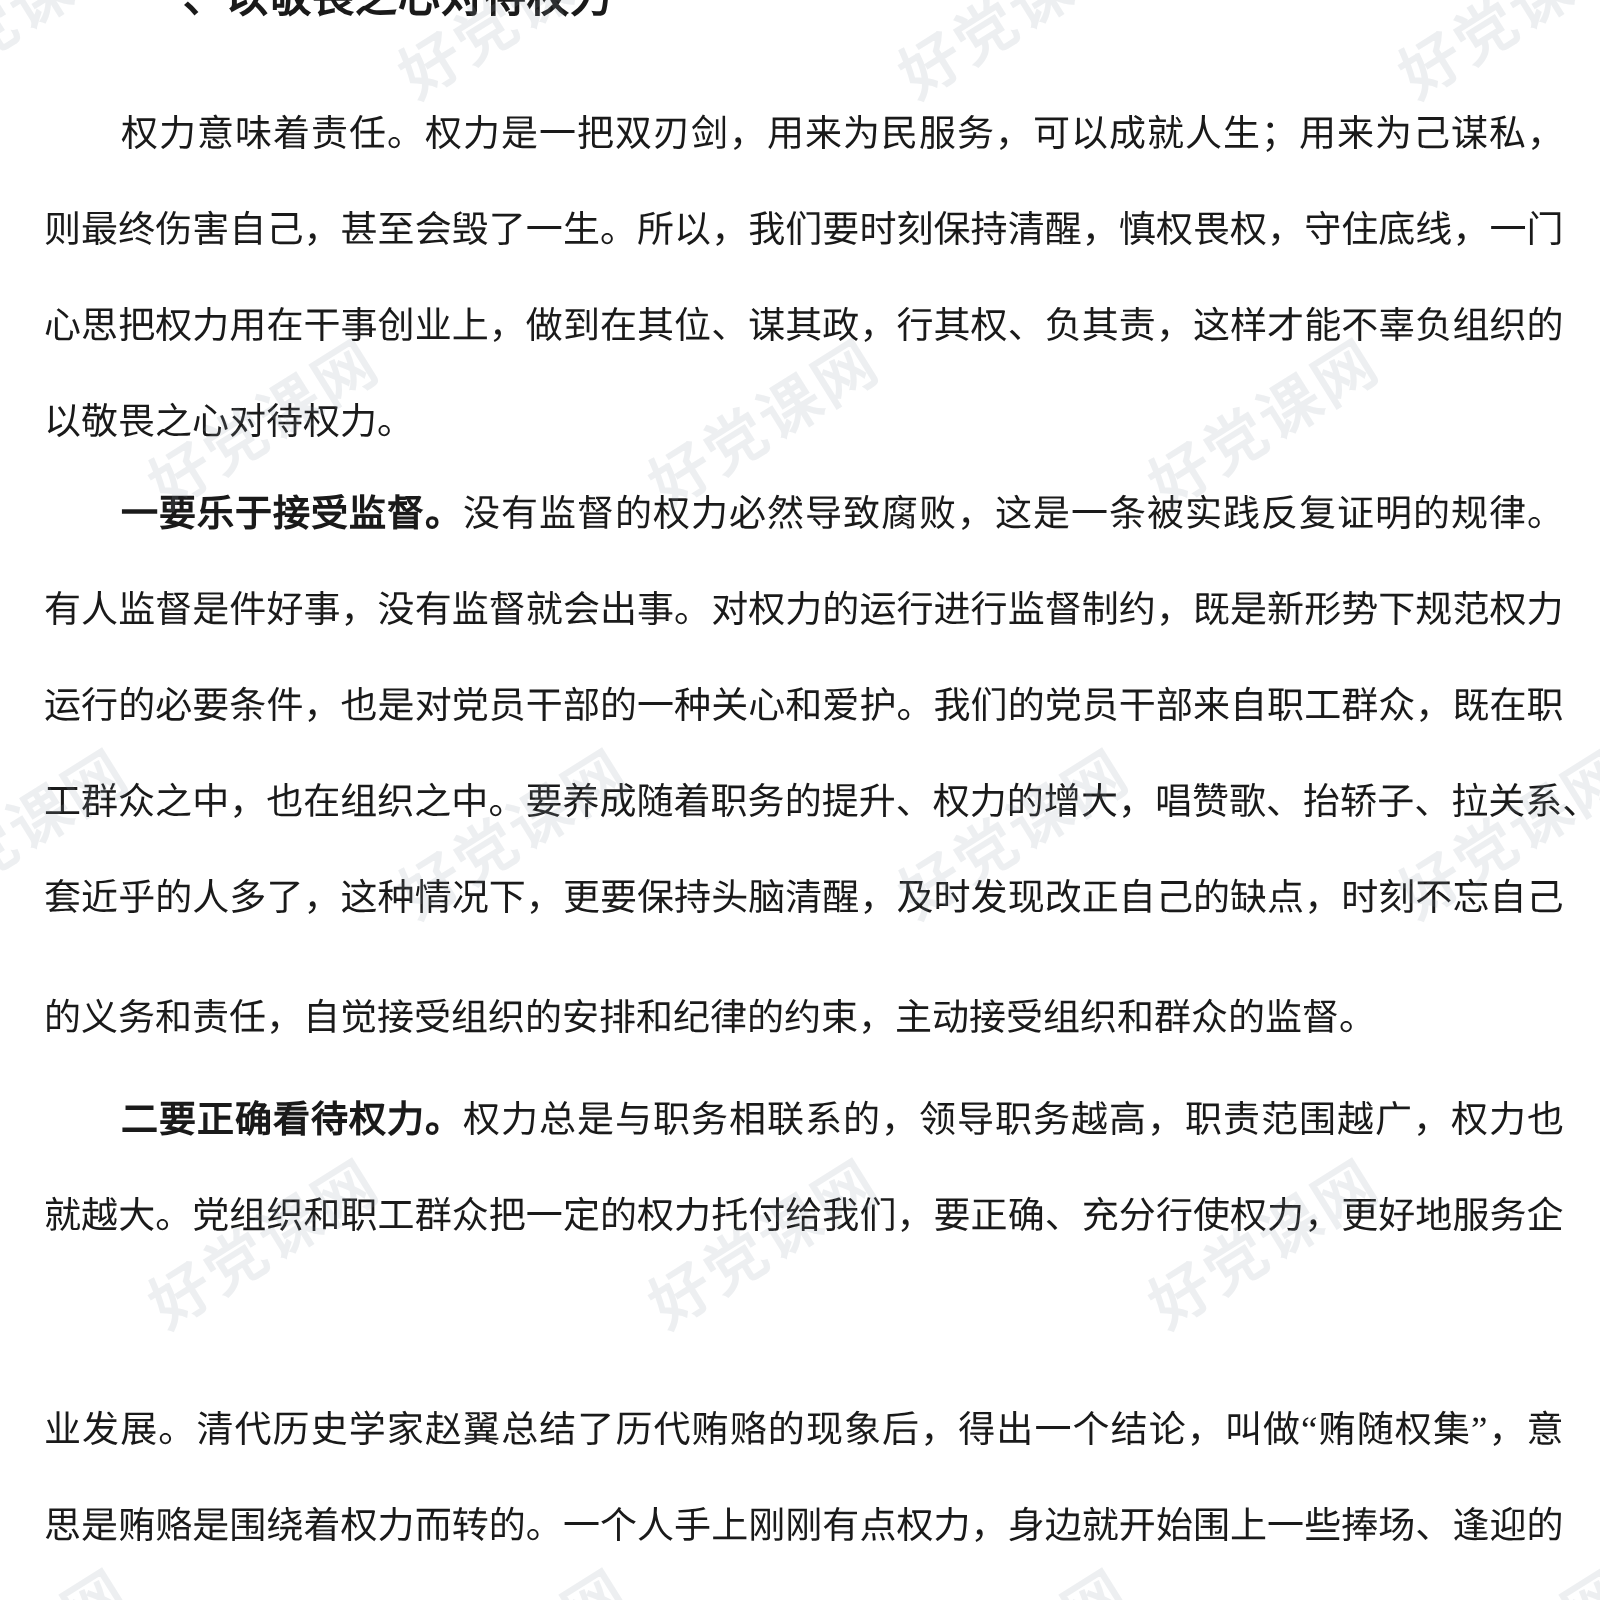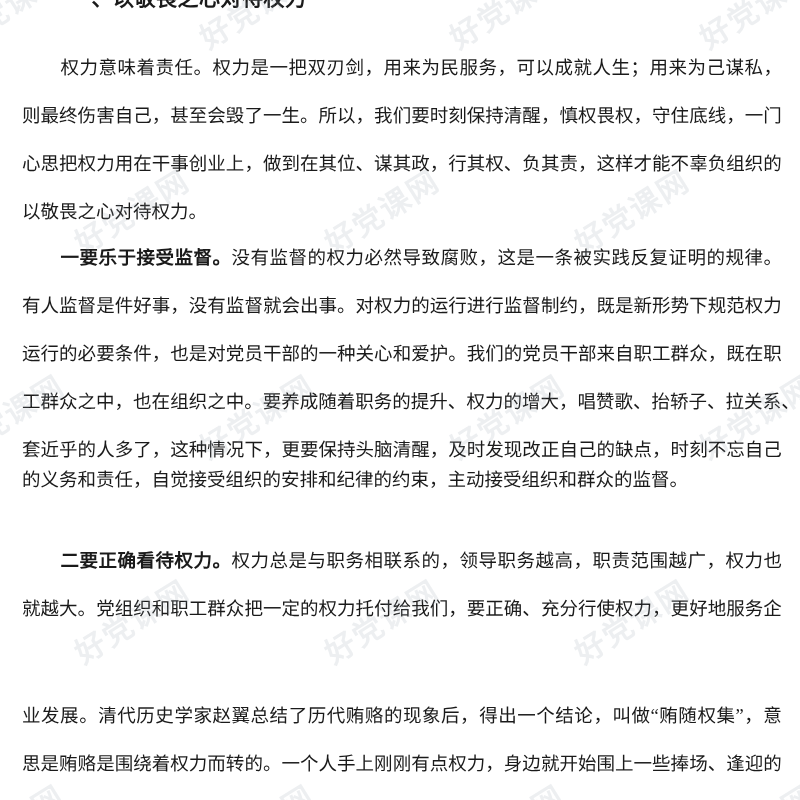--- a/index.html
+++ b/index.html
@@ -451,21 +451,21 @@
           <span class="ch">缺</span>
           <span class="ch">点</span>
           <span class="ch">，</span>
           <span class="ch">时</span>
           <span class="ch">刻</span>
           <span class="ch">不</span>
           <span class="ch">忘</span>
           <span class="ch">自</span>
           <span class="ch">己</span>
         </div>
-        <div class="line last" style="top: 467px;"><span>的义务和责任，自觉接受组织的安排和纪律的约束，主动接受组织和群众的监督。</span></div>
+        <div class="line last" style="top: 497px;"><span>的义务和责任，自觉接受组织的安排和纪律的约束，主动接受组织和群众的监督。</span></div>
       </div>
     <div class="para" id="para-p3" style="top: 0px;">
         <div class="line justify" style="top: 548px;">
           <span class="ch indent"></span>
           <span class="ch bold-lead">二</span>
           <span class="ch bold-lead">要</span>
           <span class="ch bold-lead">正</span>
           <span class="ch bold-lead">确</span>
           <span class="ch bold-lead">看</span>
           <span class="ch bold-lead">待</span>

